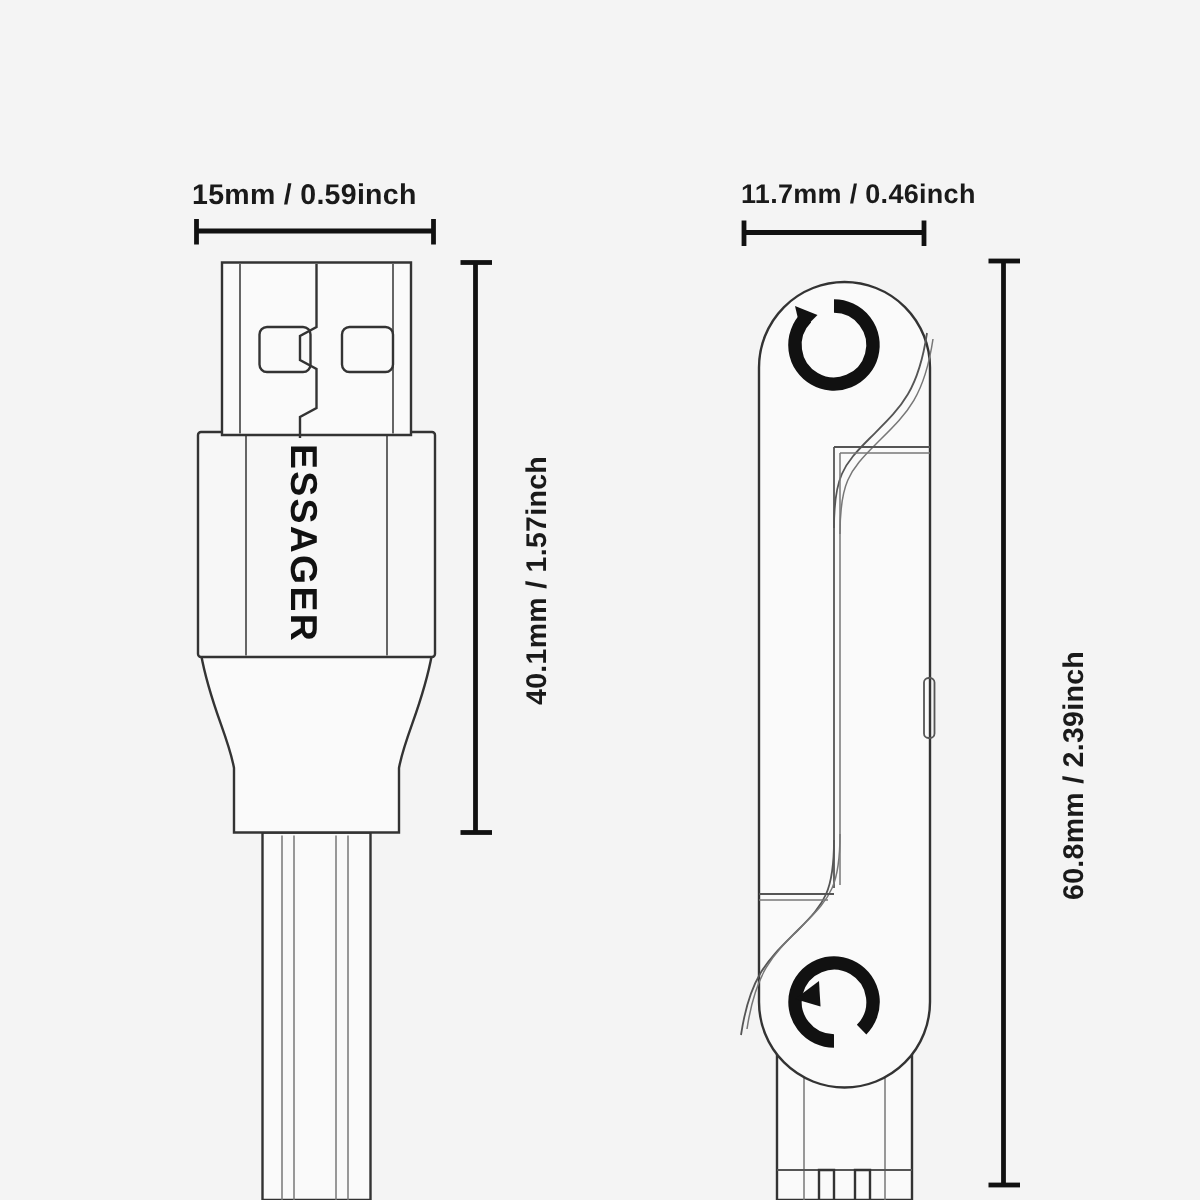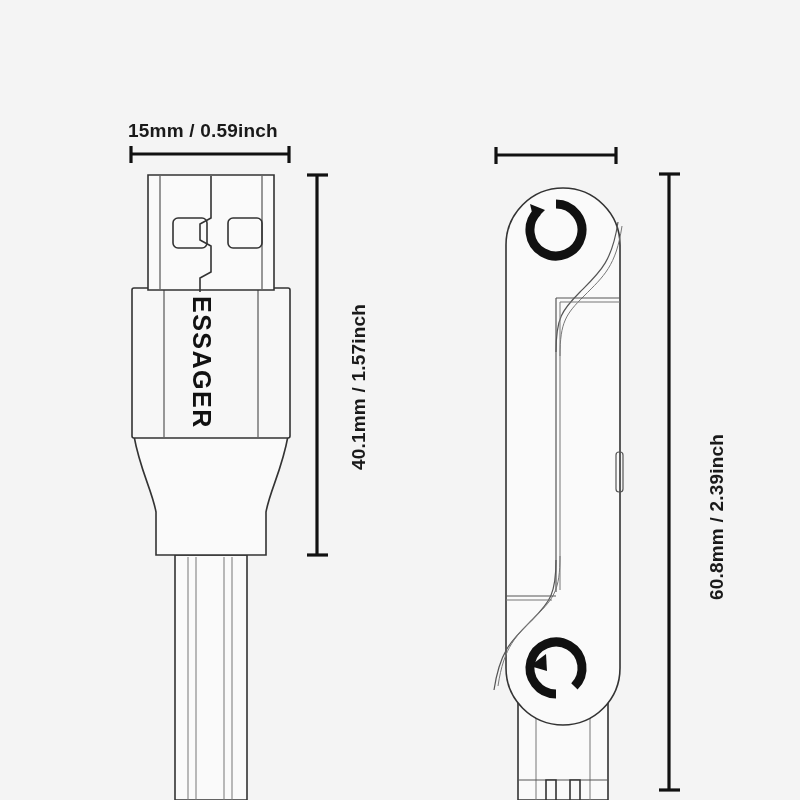--- a/index.html
+++ b/index.html
@@ -203,20 +203,21 @@
       <g>
         <line class="dimline" x1="669" y1="173" x2="669" y2="791"></line>
         <line class="dimcap" x1="659" y1="174" x2="680" y2="174"></line>
         <line class="dimcap" x1="659" y1="790" x2="680" y2="790"></line>
       </g>
     </g>
   </svg>
 
   <div class="dim-label" id="label-left-width">15mm  /  0.59inch</div>
 
+  <div class="dim-label" id="label-right-width">11.7mm  /  0.46inch</div>
 
   <div class="dim-label dim-label-vertical" id="label-left-height">40.1mm  /  1.57inch</div>
 
   <div class="dim-label dim-label-vertical" id="label-right-height">60.8mm  /  2.39inch</div>
 
   <div class="brand-text" id="brand-essager">ESSAGER</div>
 
 </div>
 
 </body></html>

